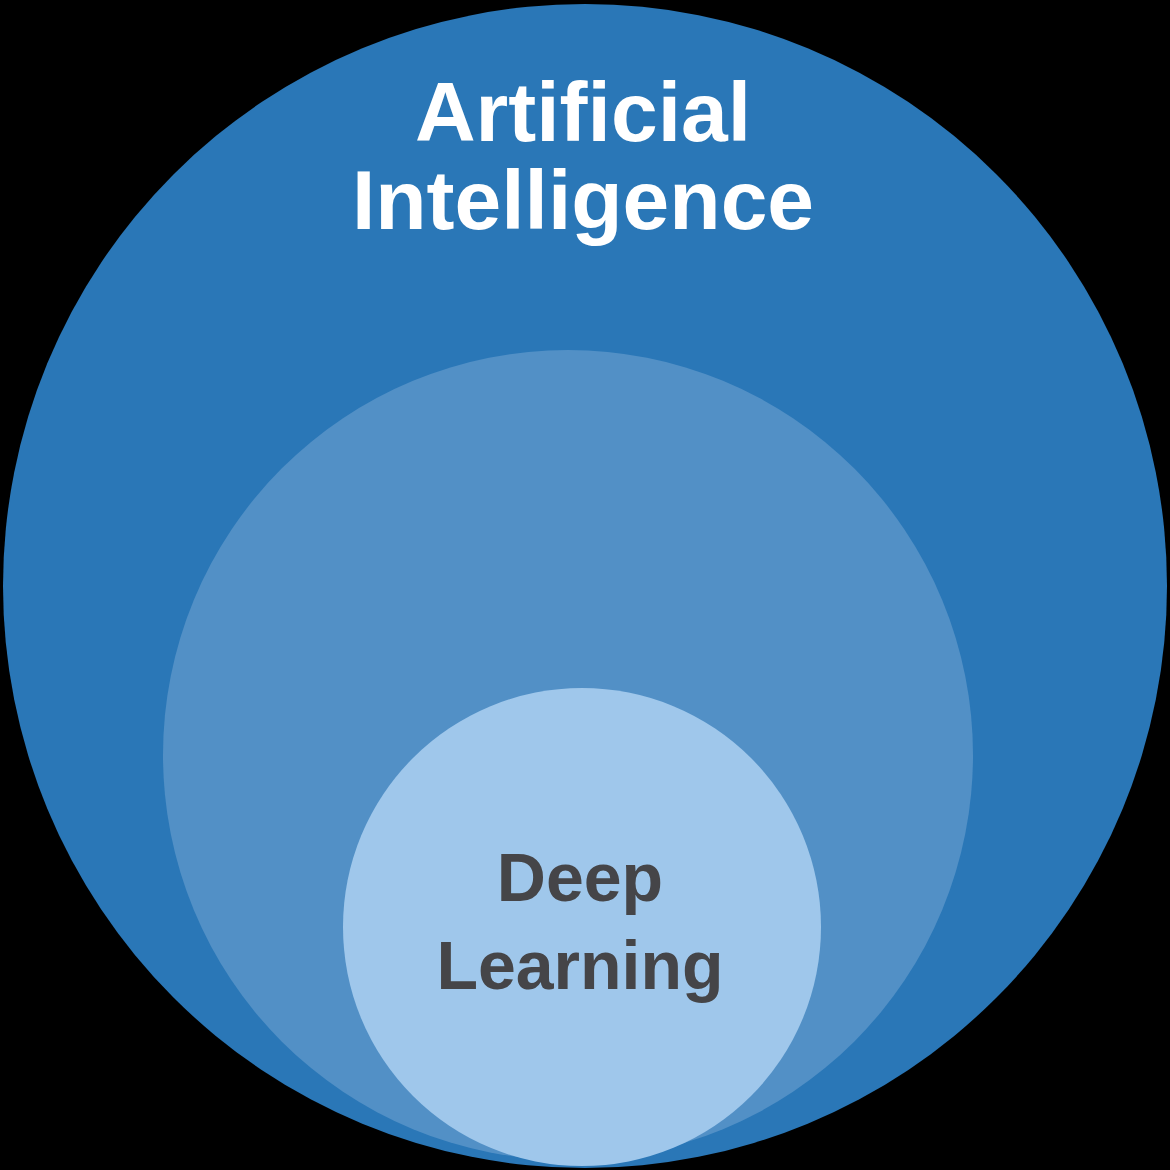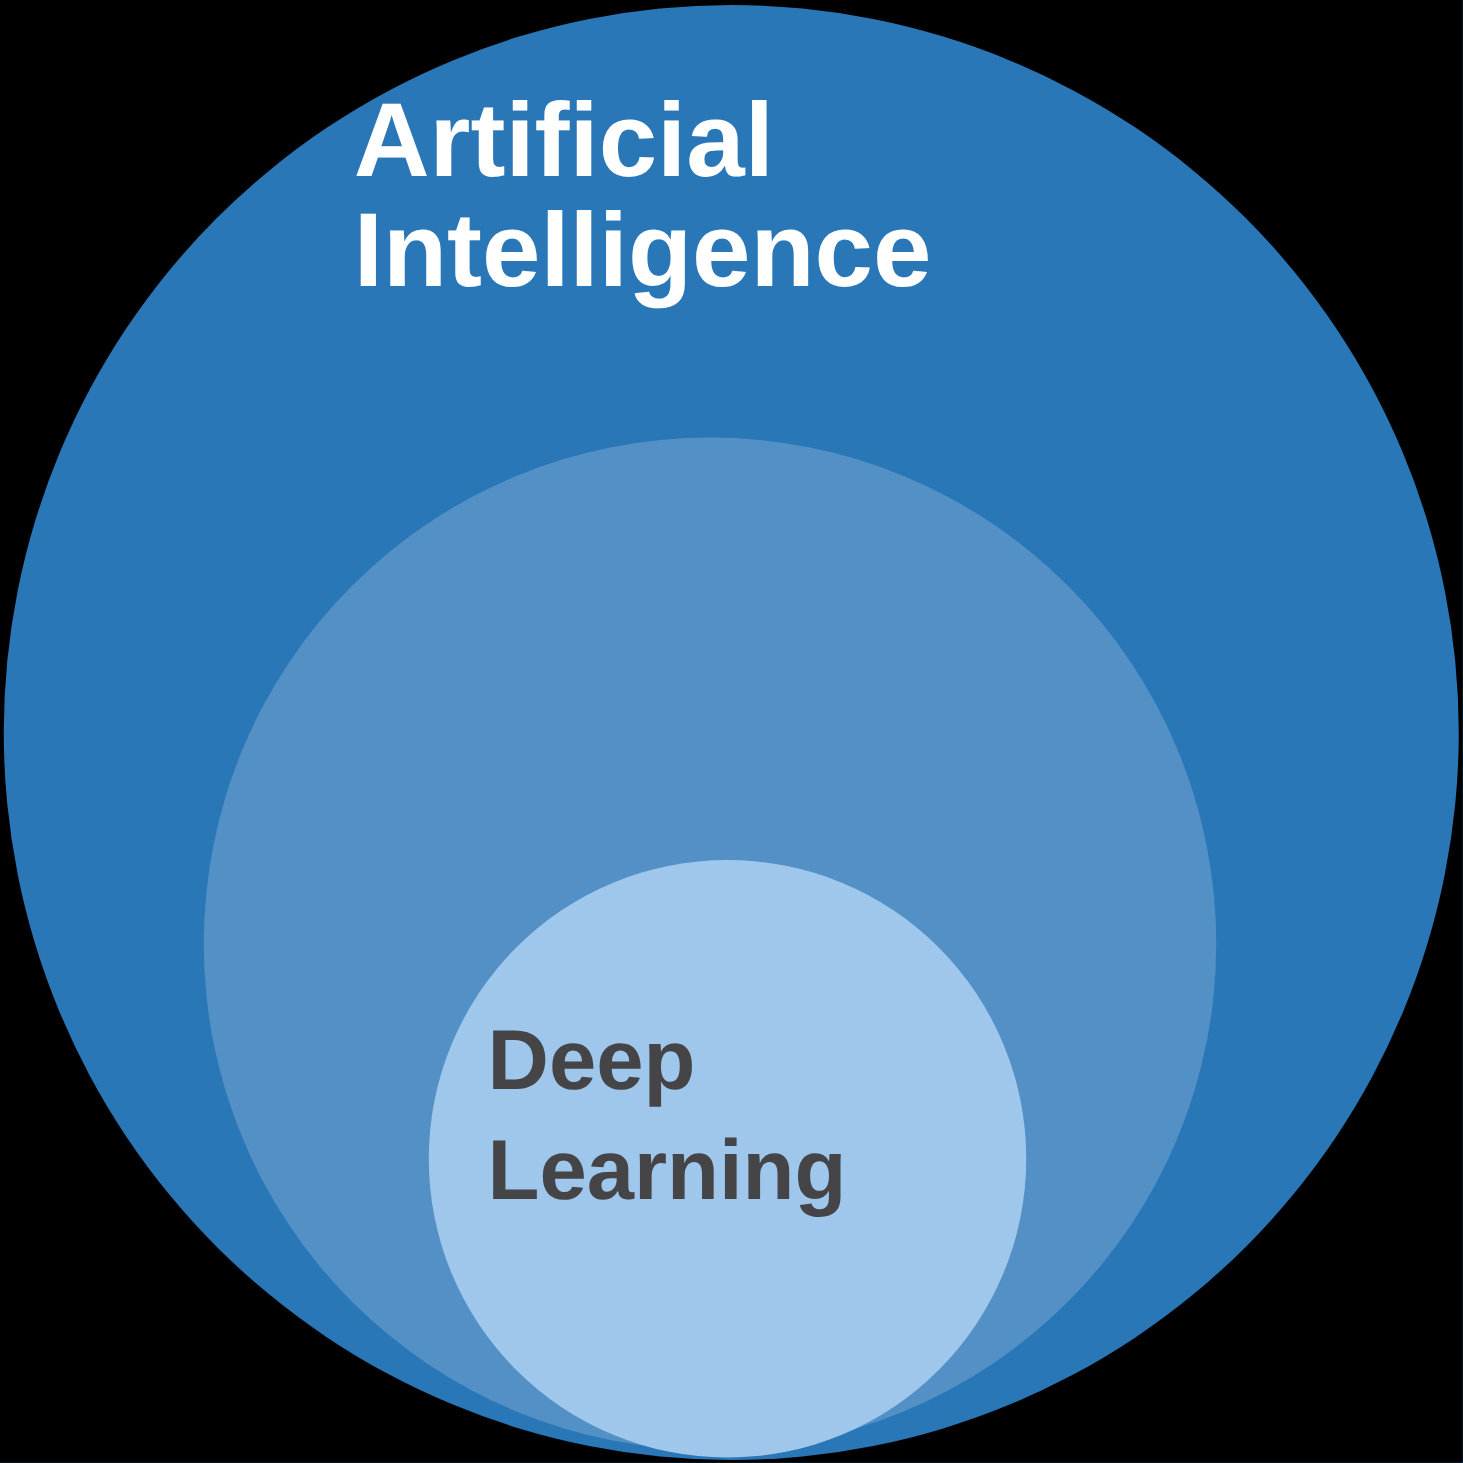--- a/index.html
+++ b/index.html
@@ -32,40 +32,41 @@
     height: 810px;
   }
   .circle.inner {
     left: 343px;
     top: 688px;
     width: 478px;
     height: 478px;
   }
   .layer-label {
     position: absolute;
+    text-align: center;
     font-weight: bold;
     letter-spacing: 0px;
   }
   .layer-label.ai {
     left: 283px;
     top: 68px;
     width: 600px;
     font-size: 84px;
     line-height: 88px;
   }
   .layer-label.ml {
     left: 357px;
     top: 446px;
     width: 440px;
     font-size: 75px;
     line-height: 84px;
   }
   .layer-label.dl {
     left: 390px;
-    top: 804px;
+    top: 833px;
     width: 380px;
     font-size: 68px;
     line-height: 88px;
   }
 </style>
 </head>
 <body>
 
 <div class="canvas">
 

